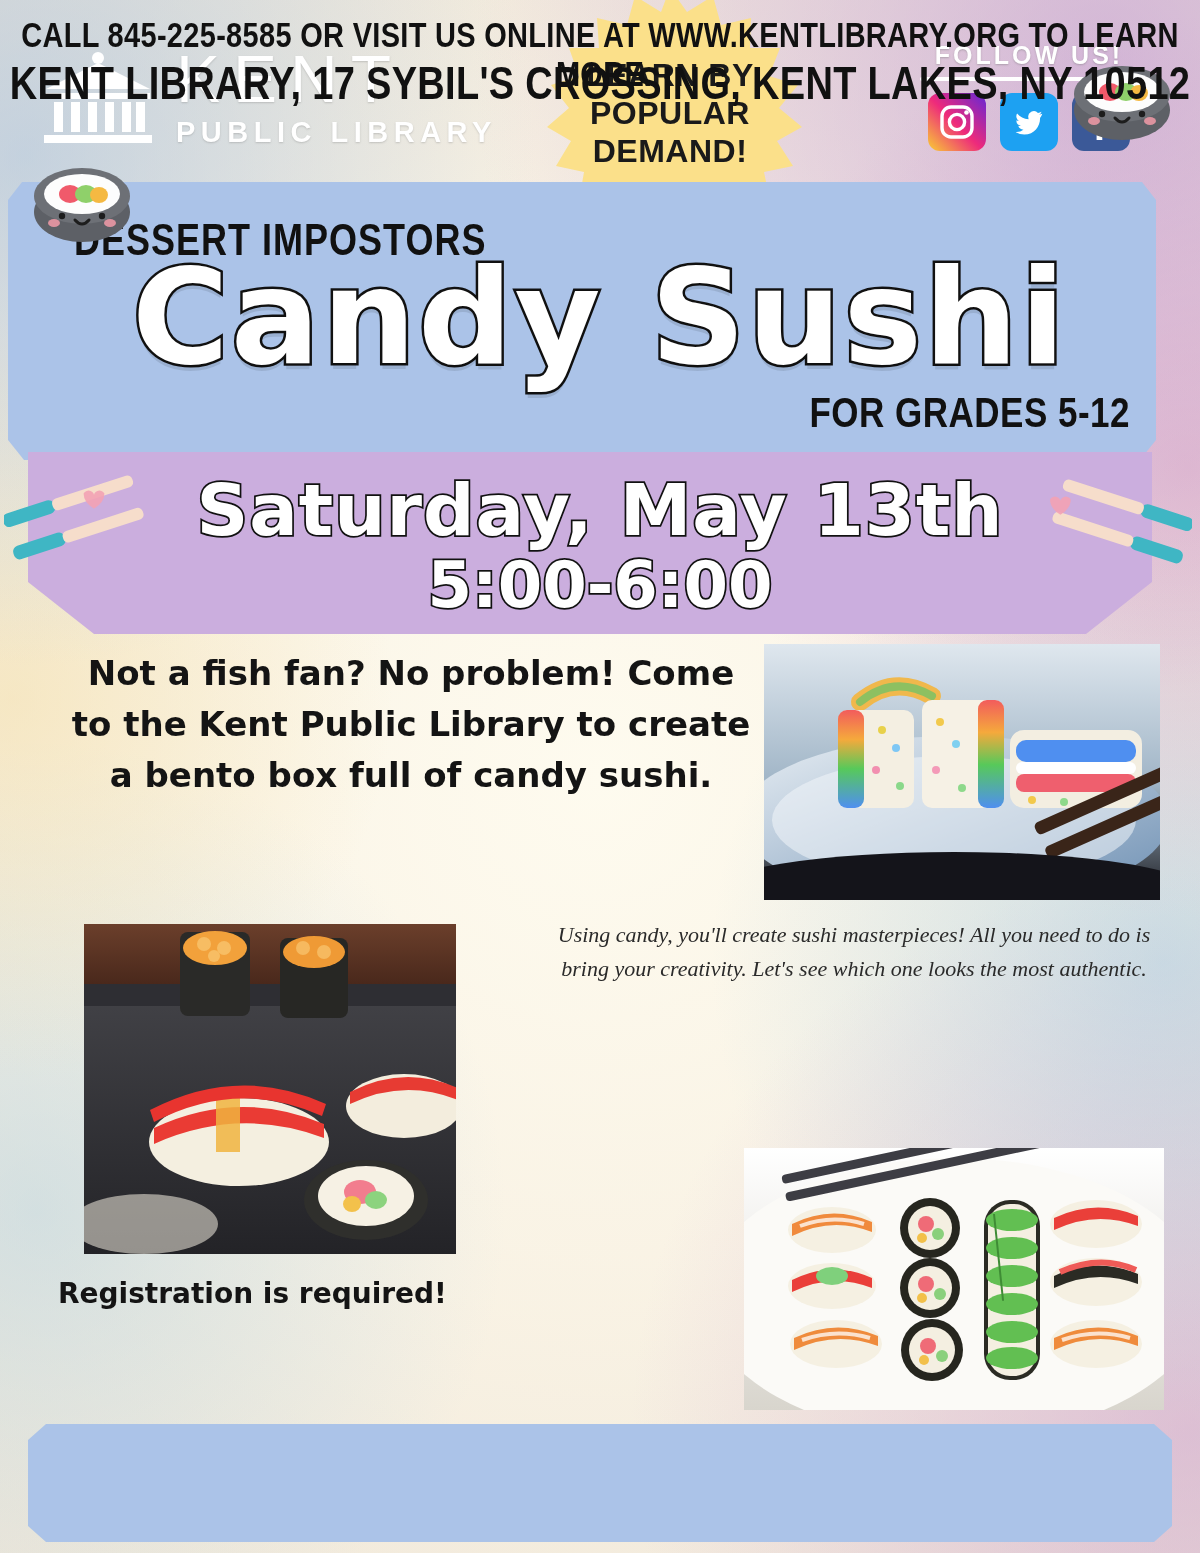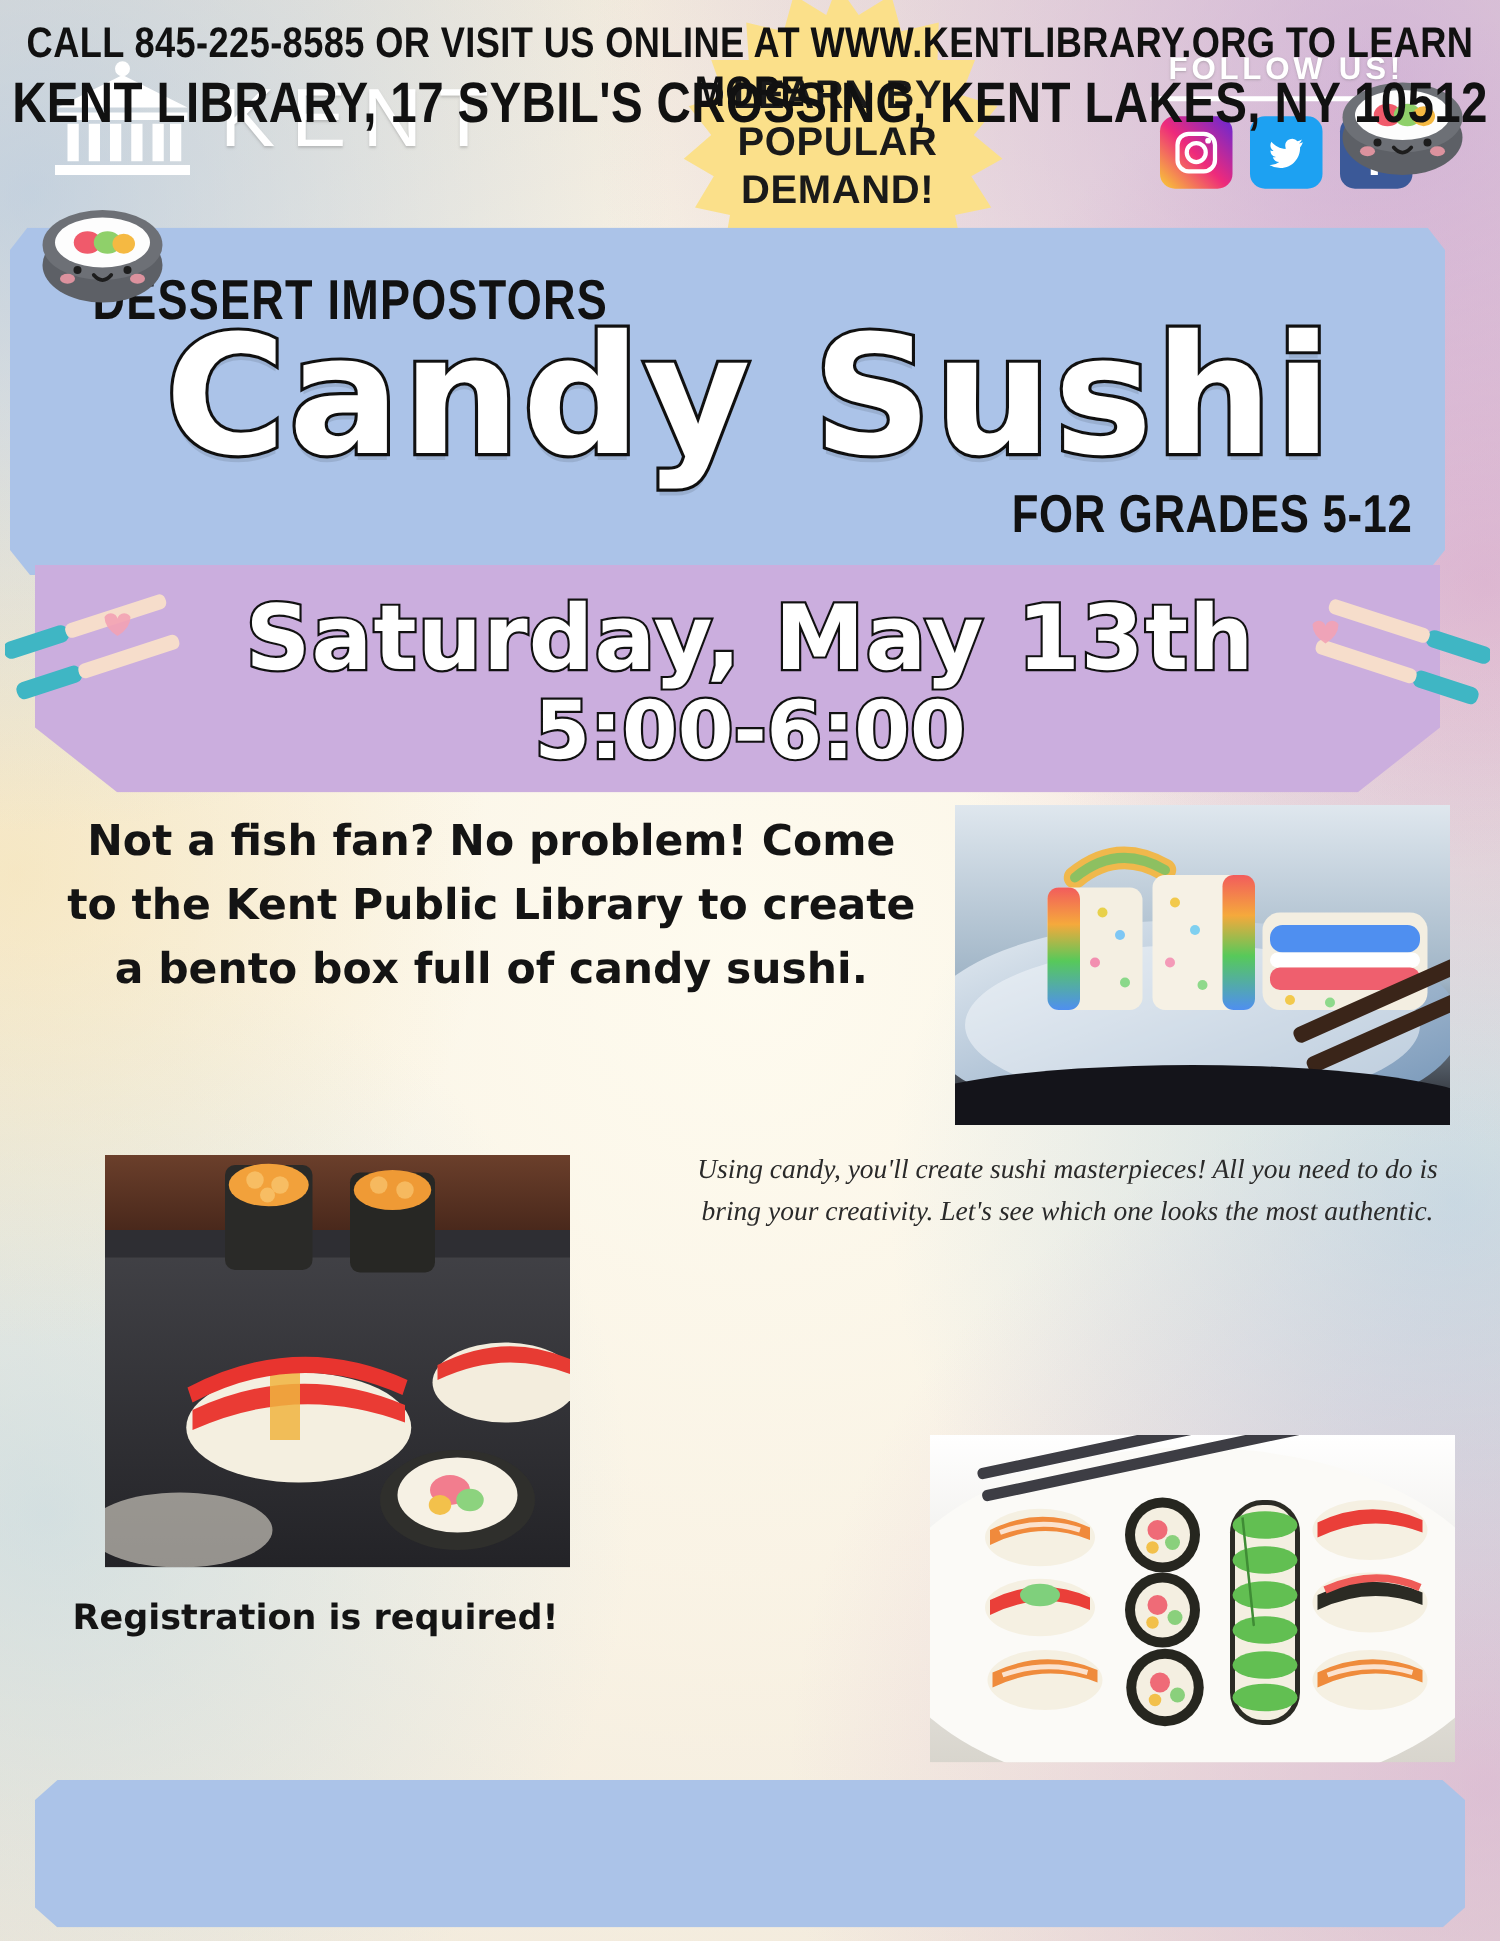--- a/index.html
+++ b/index.html
@@ -198,21 +198,21 @@
     -webkit-text-stroke: 3.5px #111;
     paint-order: stroke fill;
   }
   .chopstick { position: absolute; }
   .cs-left { left: 4px; top: 462px; }
   .cs-right { right: 8px; top: 466px; }
 
   
   .para1 {
     position: absolute;
-    left: 48px; top: 648px;
+    left: 66px; top: 648px;
     width: 690px;
     font-family: "DejaVu Sans", sans-serif;
     font-weight: bold;
     font-size: 34px;
     line-height: 1.50;
     color: #141414;
     text-align: center;
   }
 
   .para2 {
@@ -296,20 +296,21 @@
         <rect x="33" y="53" width="9" height="30" fill="#fff"></rect>
         <rect x="50" y="53" width="9" height="30" fill="#fff"></rect>
         <rect x="67" y="53" width="9" height="30" fill="#fff"></rect>
         <rect x="84" y="53" width="9" height="30" fill="#fff"></rect>
         <rect x="98" y="53" width="9" height="30" fill="#fff"></rect>
         <rect x="6" y="86" width="108" height="8" fill="#fff"></rect>
       </svg>
     </span>
     <span class="logo-text">
       <div class="l1">KENT</div>
+      <div class="l2">PUBLIC LIBRARY</div>
     </span>
   </div>
 
   <div class="starburst">
     <svg viewBox="0 0 320 250" width="320" height="250">
       <polygon fill="#fbe08a" points="160,2 177,26 203,10 211,39 241,32 240,62 270,62 259,90 288,99 269,122 292,141 267,155 283,180 254,186 260,215 231,213 227,242 200,231 186,250 167,234 146,250 130,231 105,242 98,213 69,215 74,186 46,180 61,155 37,141 59,122 41,99 69,90 59,62 89,62 87,32 117,39 125,10 151,26"></polygon>
     </svg>
     <div class="sb-text">
       <span>LEARN BY</span>
       <span>POPULAR</span>

